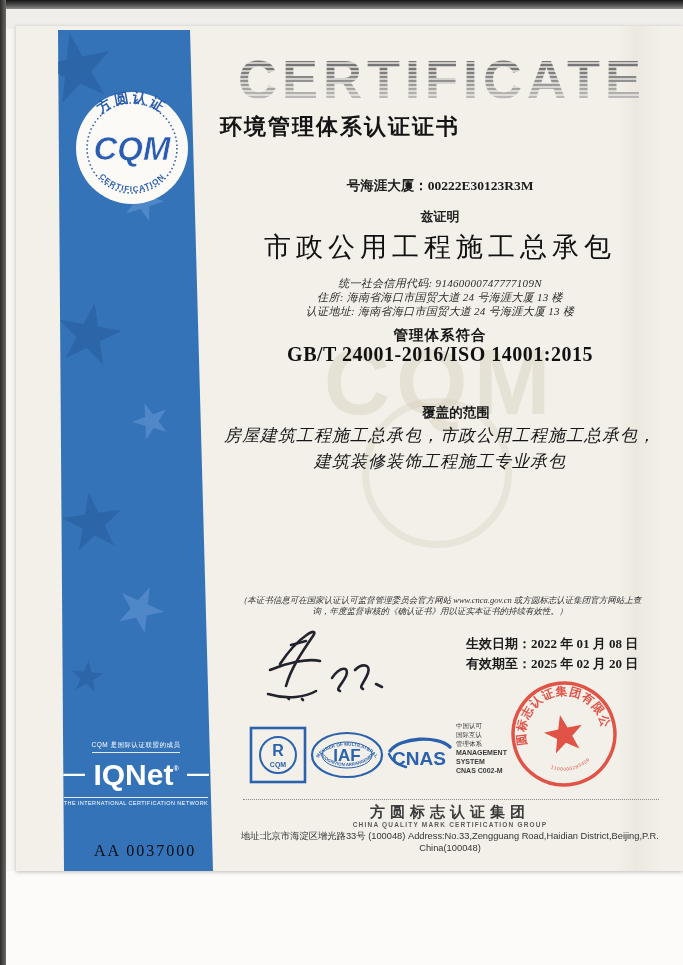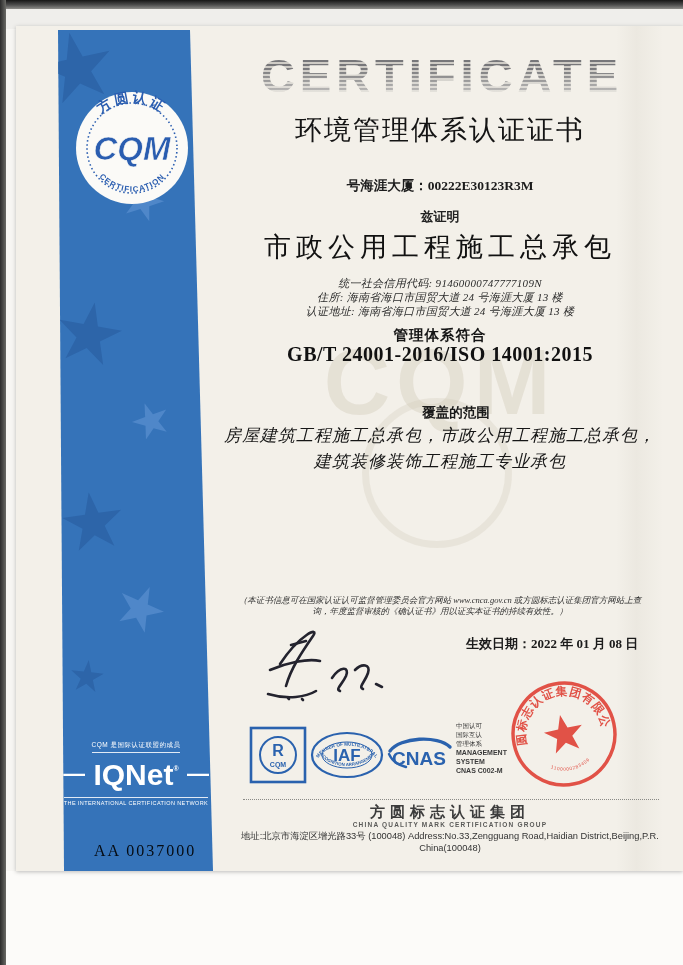--- a/index.html
+++ b/index.html
@@ -34,27 +34,27 @@
   .iqnet .tiny { font-size:6.5px; letter-spacing:.5px; border-bottom:.5px solid rgba(255,255,255,.85); padding-bottom:2px; display:inline-block; }
   .iqnet .main { font-size:30px; font-weight:bold; line-height:32px; letter-spacing:0; }
   .iqnet .main .dash { font-weight:bold; font-size:22px; vertical-align:4px; }
   .iqnet .reg { font-size:7px; vertical-align:14px; }
   .iqnet .net-sub { font-size:5.5px; letter-spacing:.4px; border-top:.5px solid rgba(255,255,255,.85); padding-top:2px; display:inline-block; }
   .serial-no { position:absolute; left:40px; top:788px; font-family:Liberation Serif, serif;
     font-size:16px; color:#000000; letter-spacing:2px; opacity:.9;margin-top:24px; }
 
   
   .heading { position:absolute; left:212px; top:48px; width:460px; text-align:center;
-    font-family:"Liberation Sans", sans-serif; font-weight:bold; font-size:47px; letter-spacing:5px;
+    font-family:"Liberation Sans", sans-serif; font-weight:bold; font-size:54px; letter-spacing:5px;
     background:
       linear-gradient(to bottom, rgba(243,241,235,0) 35%, rgba(243,241,235,.8) 100%),
       repeating-linear-gradient(to bottom,#77777a 0 2px,#cfccc6 2px 4px);
     -webkit-background-clip:text; background-clip:text; color:transparent; }
-  .title { position:absolute; left:220px; top:112px; width:440px; text-align:center;
-    font-size:27px; font-weight:normal; color:#141414; letter-spacing:2px; }
+  .title { position:absolute; left:220px; top:112px; width:440px; 
+    font-size:22px; font-weight:bold; color:#141414; letter-spacing:2px; }
   .cert-no { position:absolute; left:220px; top:177px; width:440px; text-align:center;
     font-size:13.5px; font-weight:bold; color:#1c1c1c; }
   .declare { position:absolute; left:220px; top:208px; width:440px; text-align:center;
     font-size:13px; font-weight:bold; color:#222; }
   .company { position:absolute; left:200px; top:229px; width:480px; text-align:center;
     font-size:27px; color:#111; letter-spacing:5px; }
   .infoline { position:absolute; left:200px; width:480px; text-align:center;
     font-size:11px; font-style:italic; color:#2a2a2a; letter-spacing:.3px; }
   .conform { position:absolute; left:220px; top:326px; width:440px; text-align:center;
     font-size:14.5px; font-weight:bold; color:#151515; letter-spacing:1px; }
@@ -169,20 +169,21 @@
       <path d="M10,76 C30,82 48,79 58,73"></path>
       <path d="M74,60 C82,48 92,48 88,58 C84,67 77,71 82,73"></path>
       <path d="M97,52 C104,45 113,46 110,55 C107,64 100,69 105,71"></path>
       <path d="M118,66 L124,69"></path>
       <path d="M30,80 l1,1 M44,81 l1,1"></path>
     </g>
   </svg>
 
   <div class="dates">
     <div><span>生效日期：</span><span>2022 年 01 月 08 日</span></div>
+    <div><span>有效期至：</span><span>2025 年 02 月 20 日</span></div>
   </div>
 
   <svg class="stamp" width="112" height="112" viewBox="0 0 110 110">
     <circle cx="55" cy="55" r="50" fill="none" stroke="#e0453a" stroke-width="3.4"></circle>
     <polygon points="55,36 59.7,49.5 74,49.8 62.6,58.4 66.8,72 55,63.8 43.2,72 47.4,58.4 36,49.8 50.3,49.5" fill="#e0453a"></polygon>
     <path id="sealTop" d="M17.6,61.6 A38,38 0 1 1 92.4,61.6" fill="none"></path>
     <text font-family="Liberation Serif, serif" font-size="11.5" font-weight="bold" fill="#e0453a" letter-spacing="1">
       <textPath href="#sealTop" startOffset="50%" text-anchor="middle">方圆标志认证集团有限公司</textPath>
     </text>
     <path id="sealBot" d="M23.8,73 A36,36 0 0 0 86.2,73" fill="none"></path>

